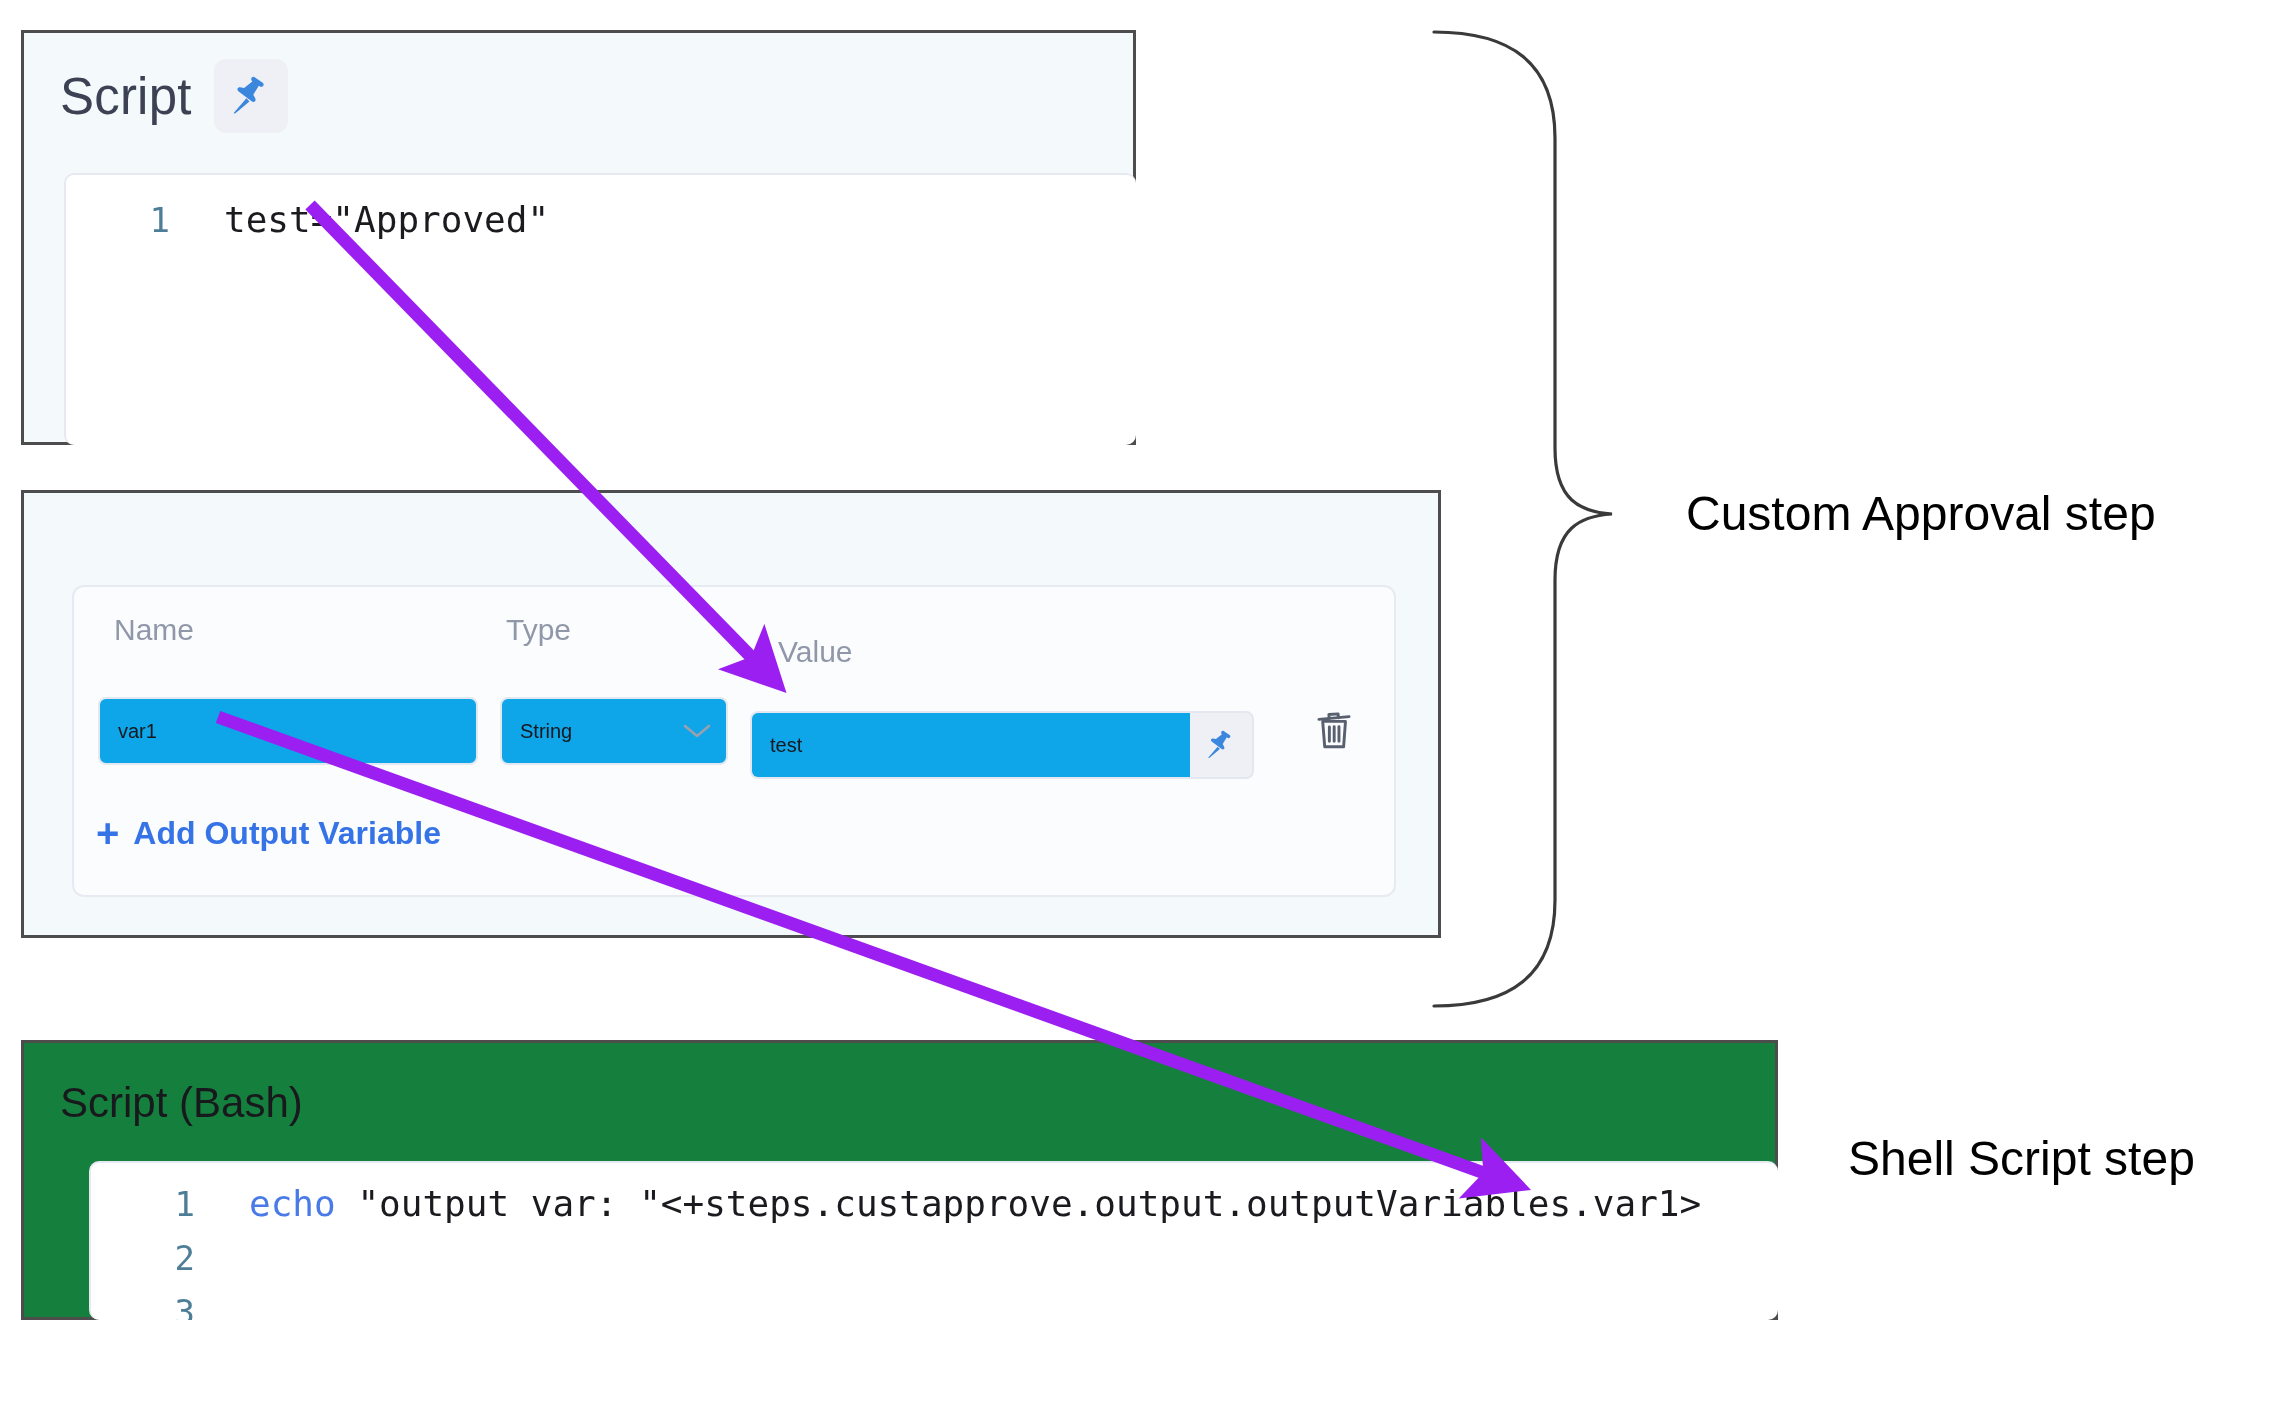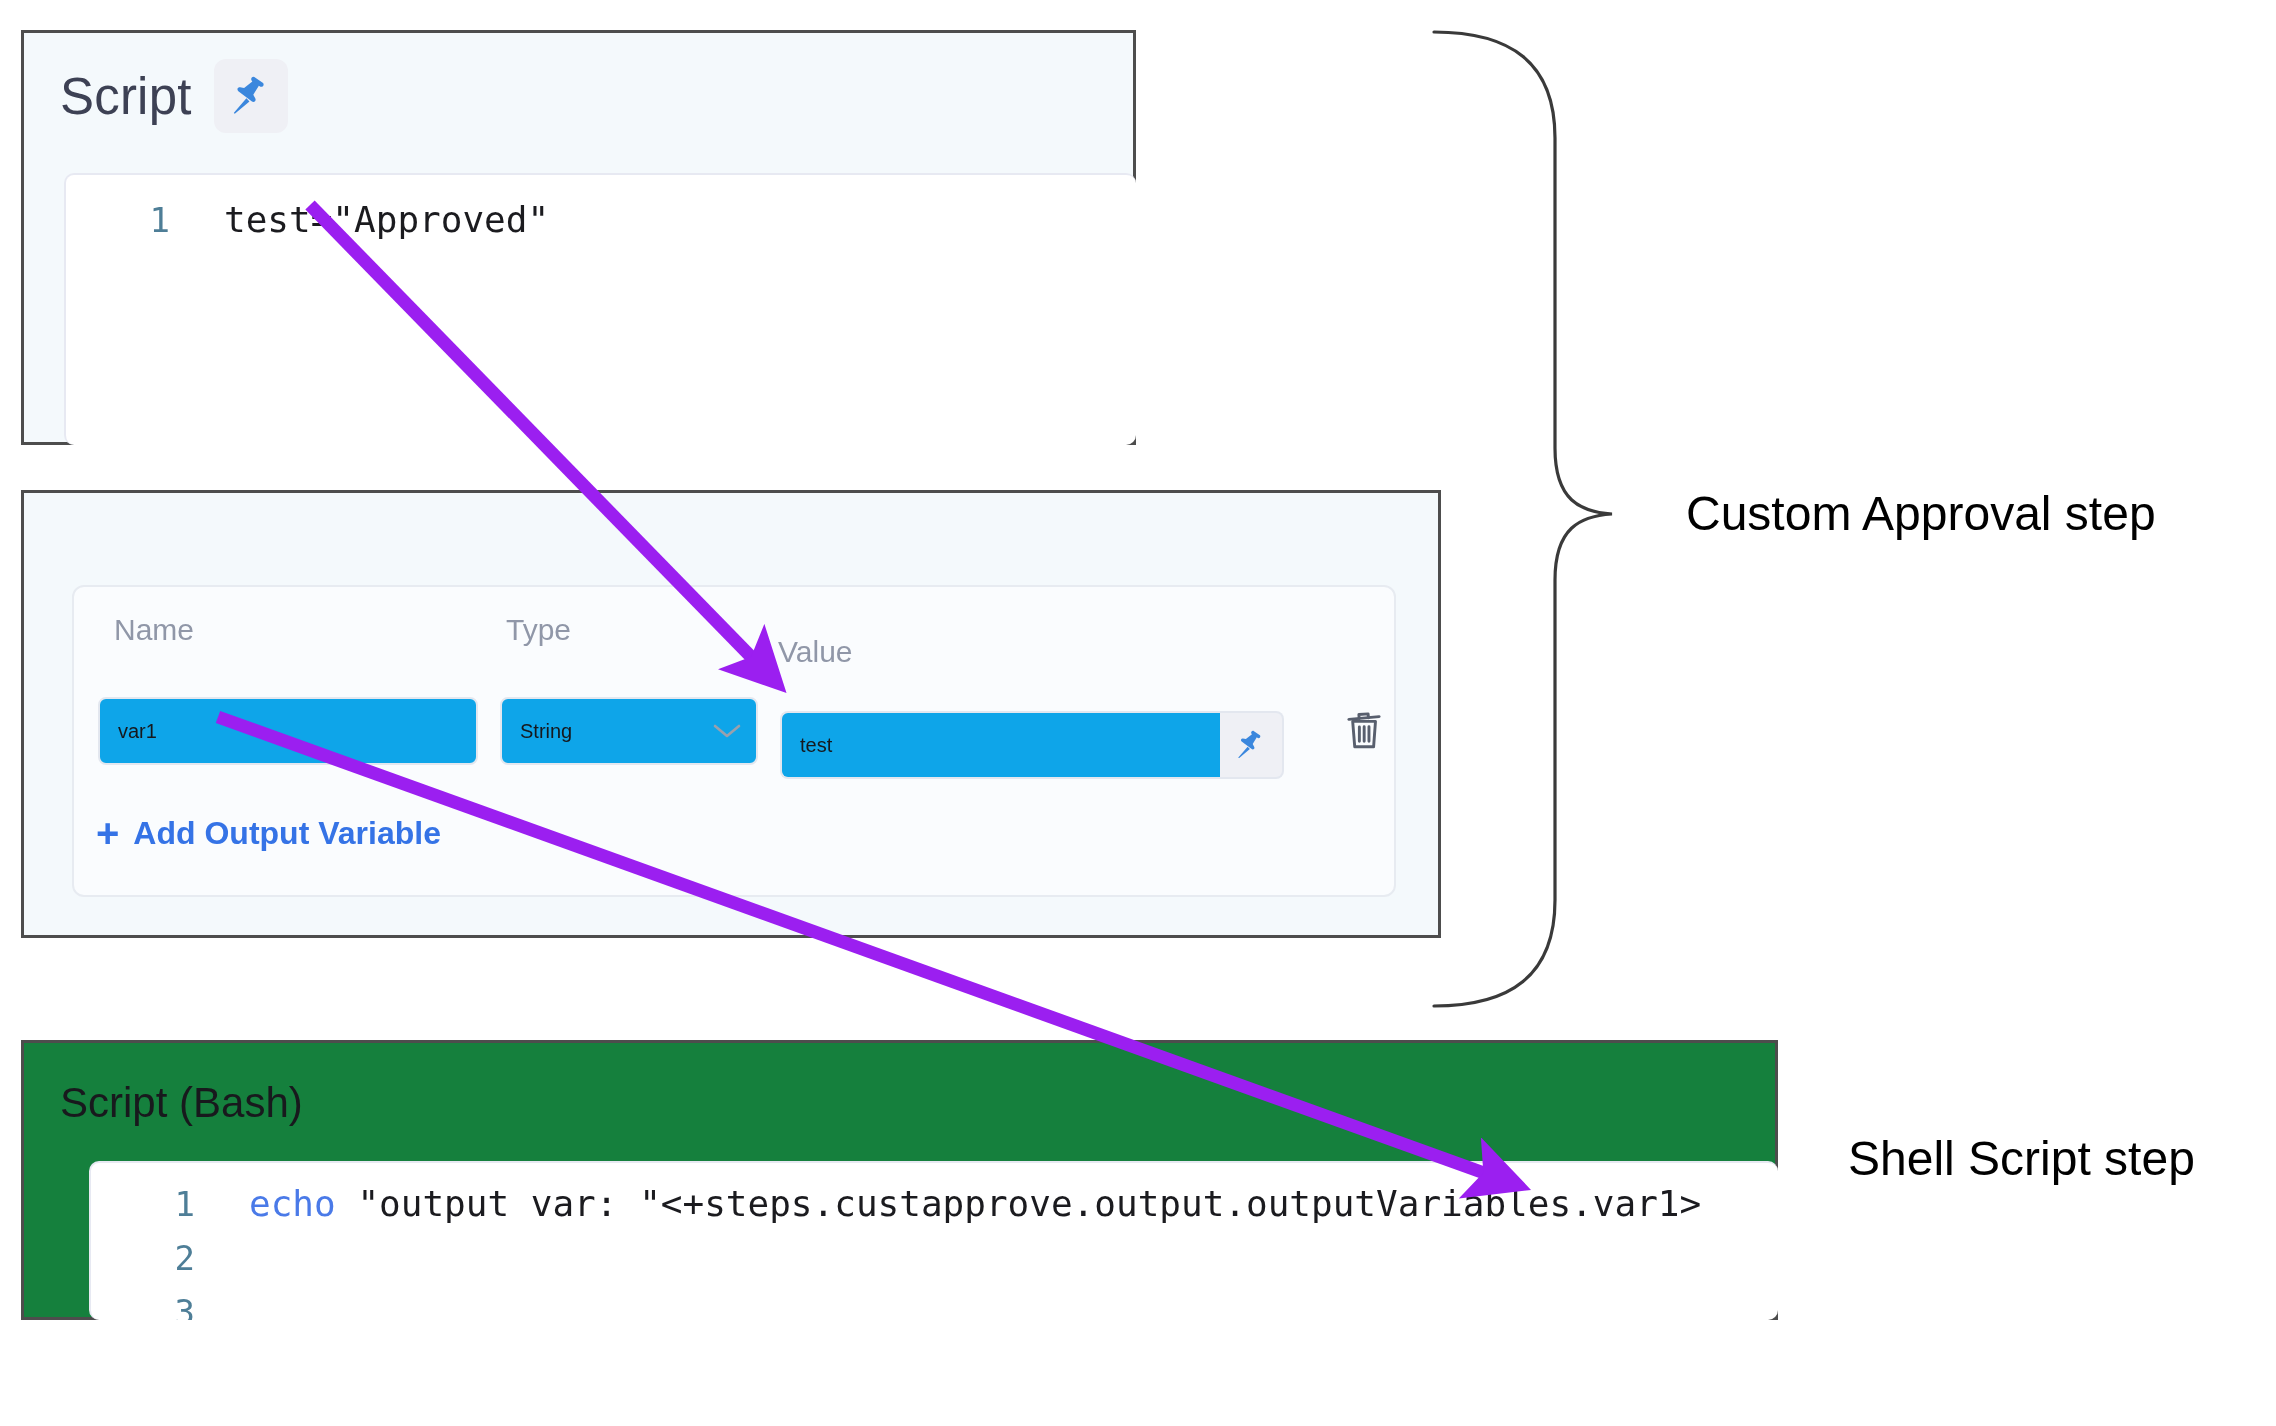--- a/index.html
+++ b/index.html
@@ -140,21 +140,21 @@
     border: 2px solid #e3e7ef;
     border-radius: 8px;
     display: flex;
     align-items: center;
     font-size: 20px;
     color: #16181d;
     padding: 0 18px;
   }
   .field-name  { width: 380px; }
   .field-type  {
-    width: 258px;
+    width: 228px;
     margin-left: 22px;
     justify-content: space-between;
     padding-right: 14px;
   }
   .chev {
     color: #9aa0ad;
     font-size: 26px;
     line-height: 1;
   }
   .value-group {

